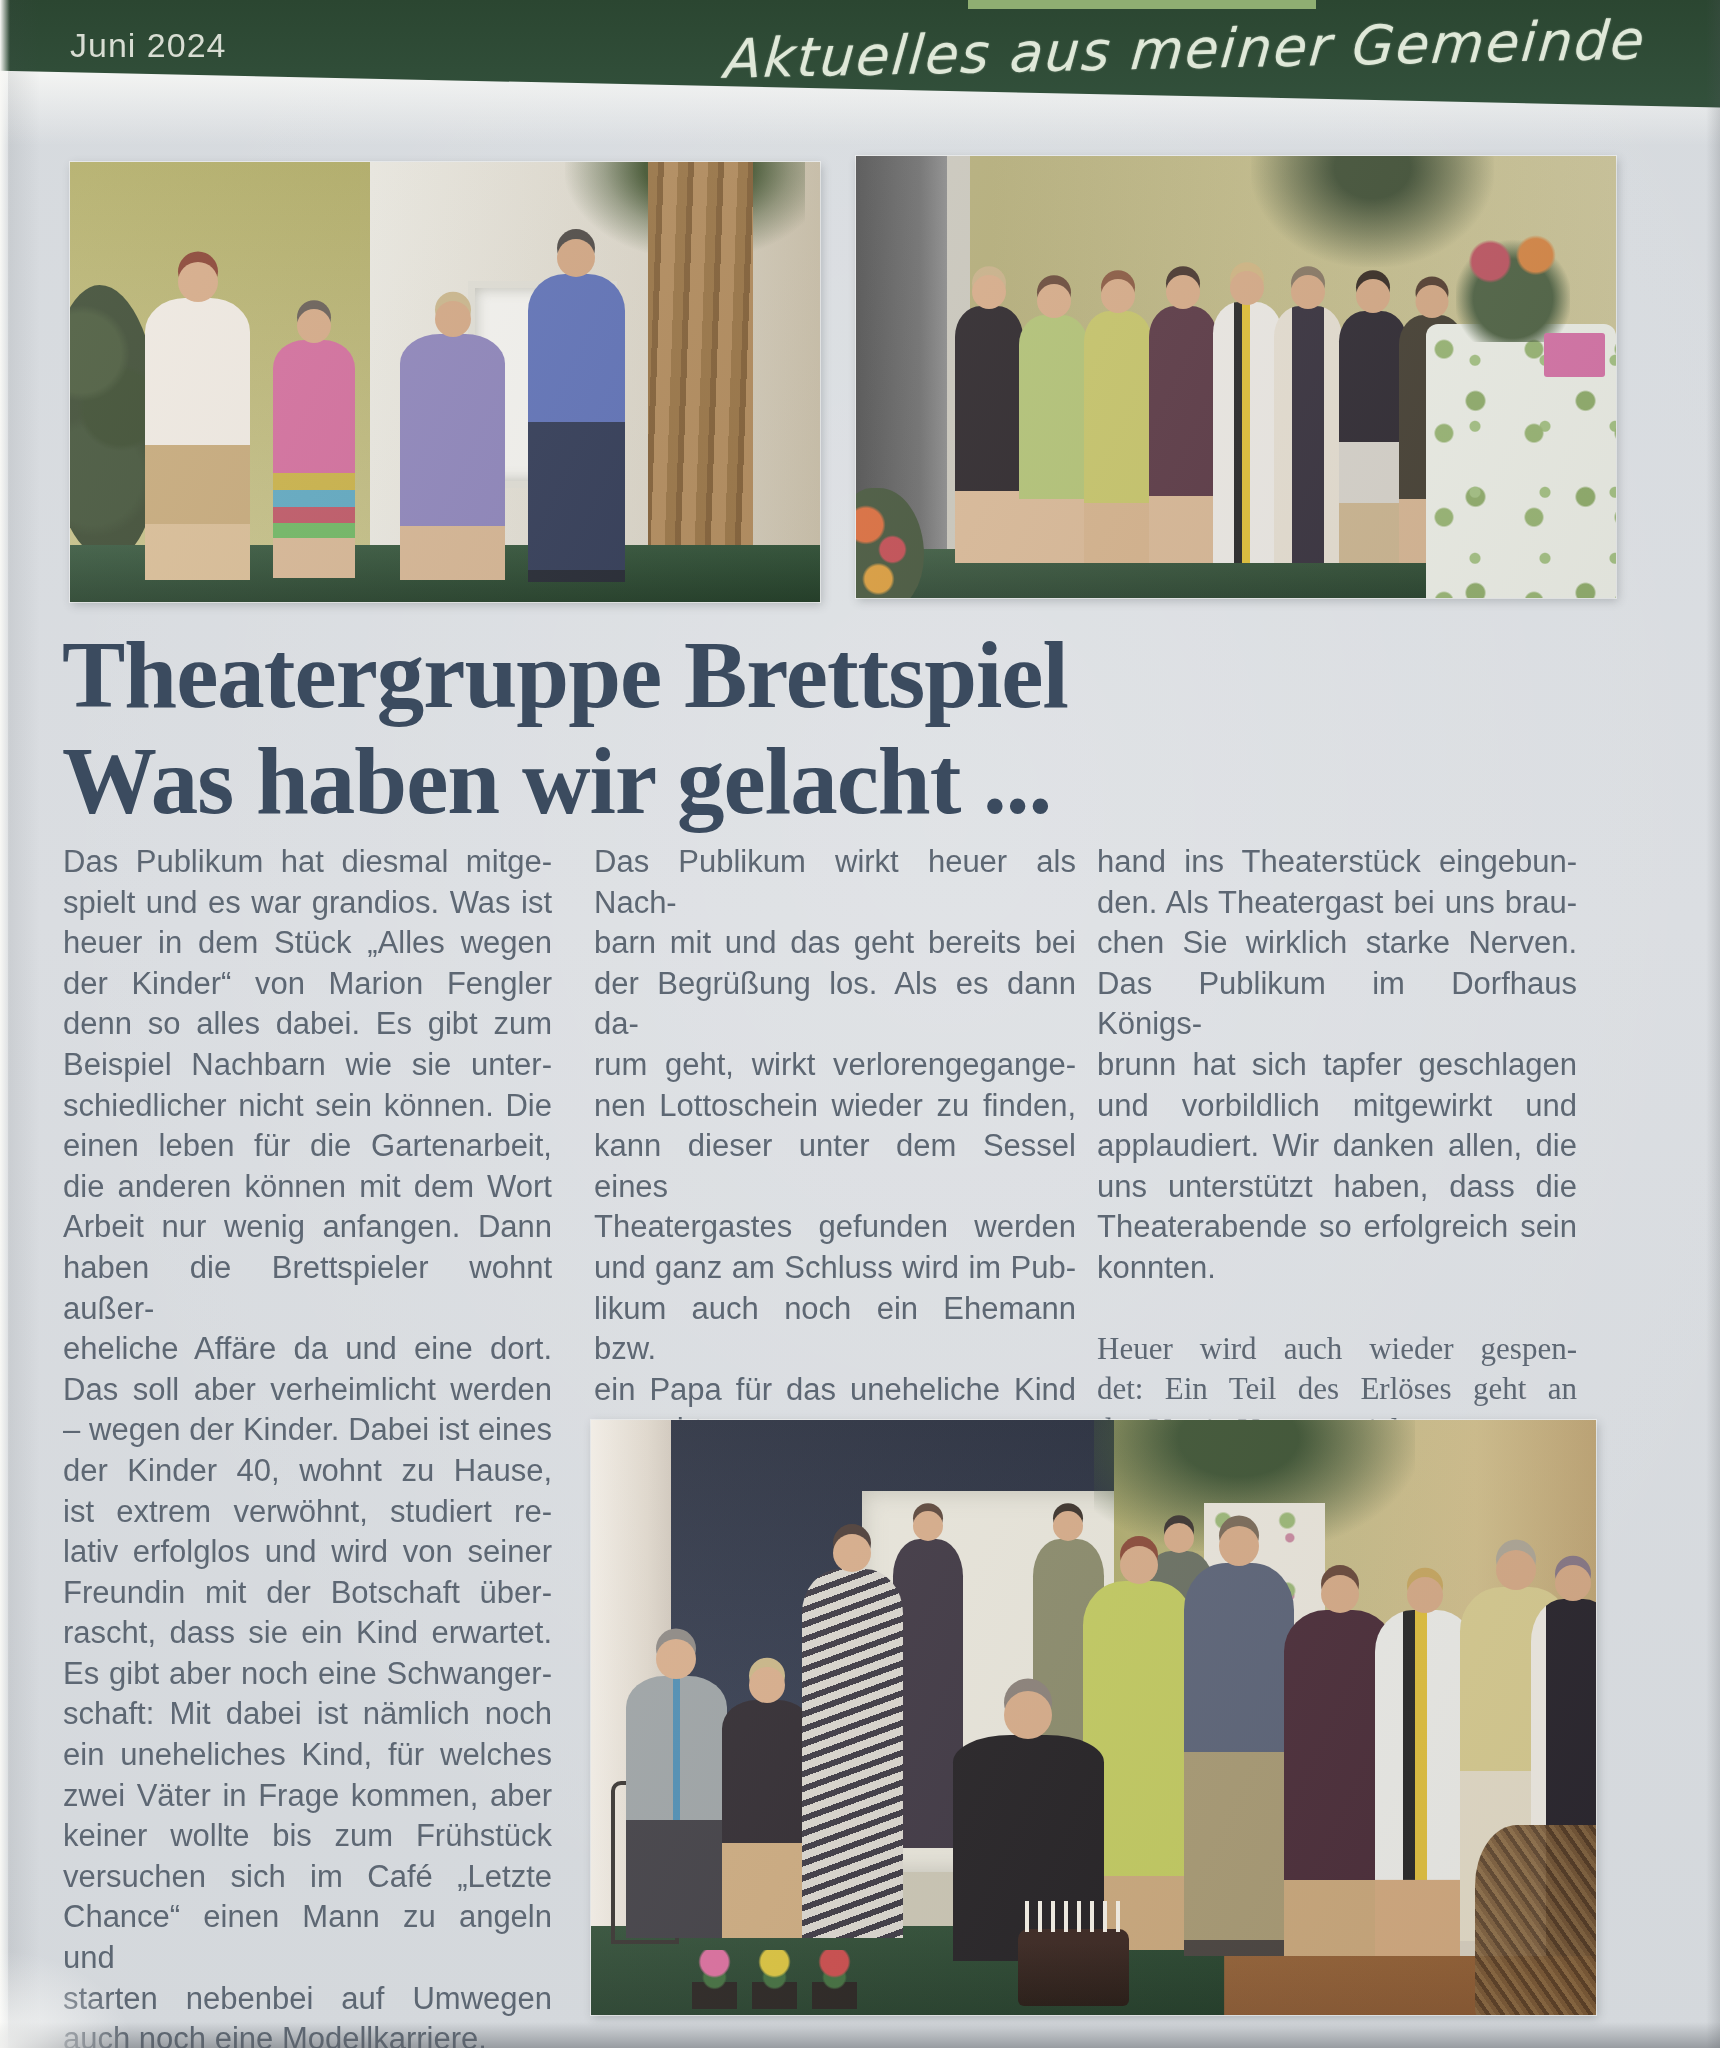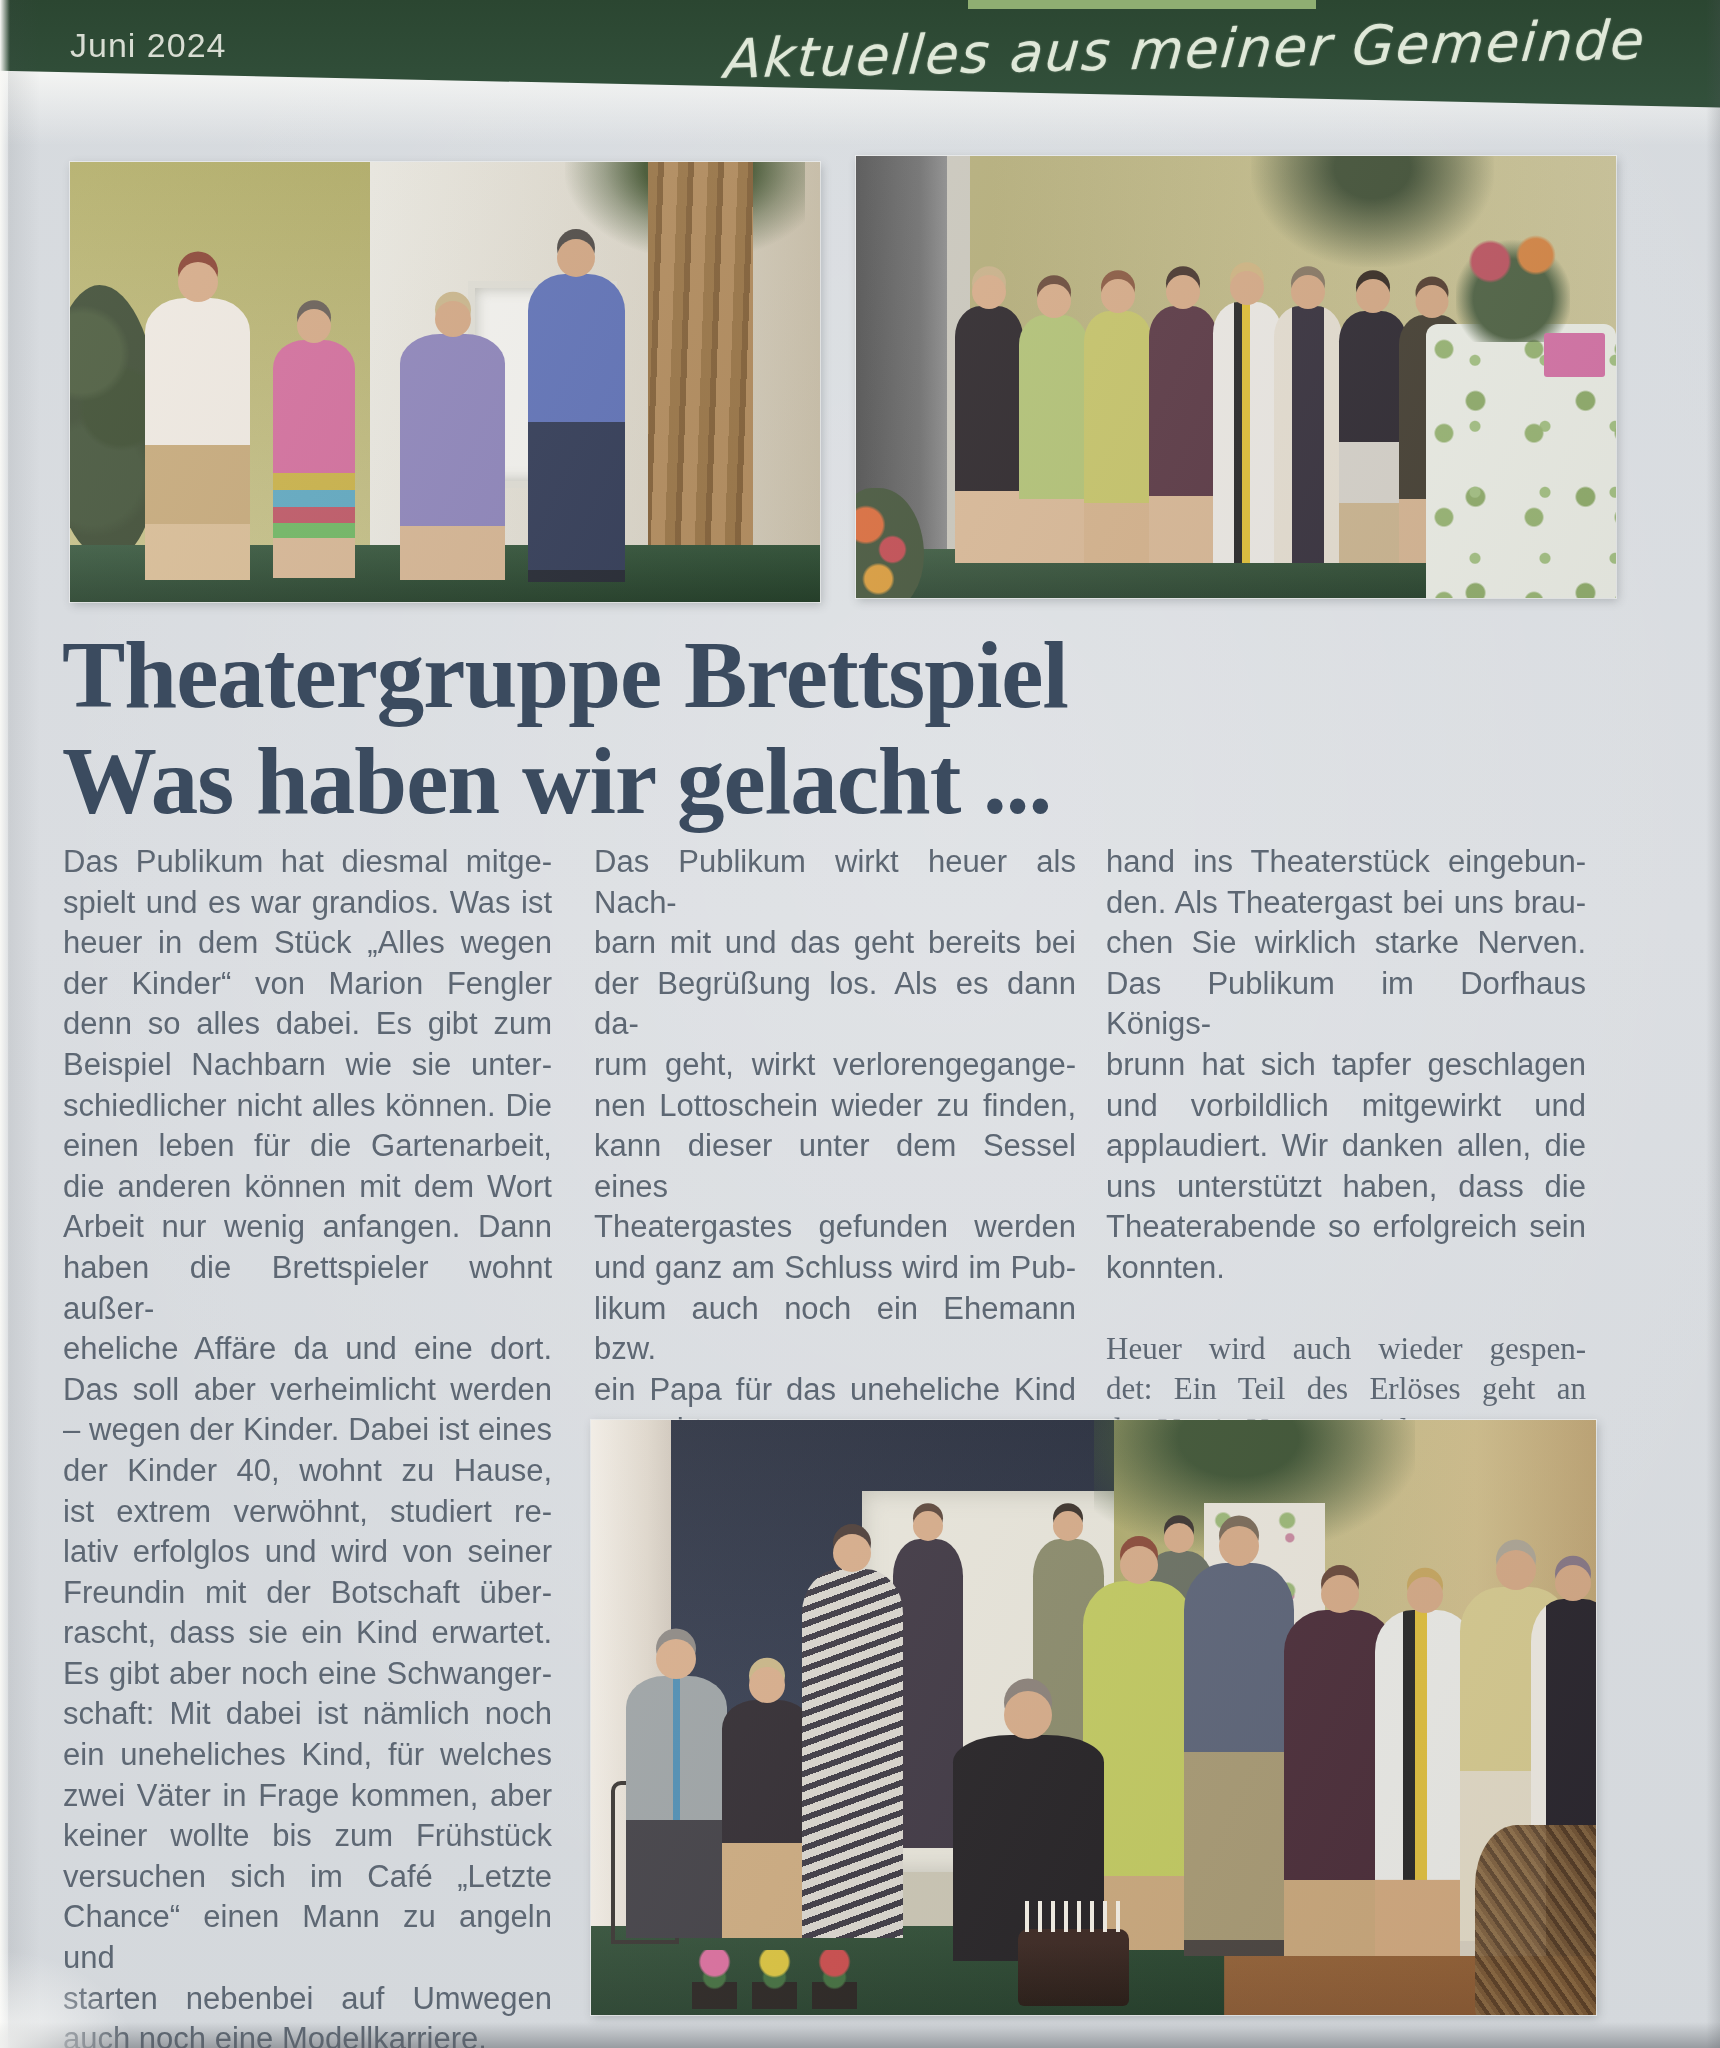--- a/index.html
+++ b/index.html
@@ -27,21 +27,21 @@
   }
   
   .headline{position:absolute;left:62px;top:622px;z-index:2;
     font-family:"Liberation Serif", serif;font-weight:700;
     font-size:95px;line-height:106px;letter-spacing:-1px;color:var(--headline_ink,#3b4b5f);}
   
   .col{position:absolute;top:842px;z-index:2;font-size:31px;line-height:40.6px;
     color:var(--body_ink,#5d6773);}
   .col-1{left:63px;width:489px;}
   .col-2{left:594px;width:482px;}
-  .col-3{left:1097px;width:480px;margin-left:9px;}
+  .col-3{left:1097px;width:480px;}
   .tline{text-align:justify;text-align-last:justify;white-space:normal;}
   .tline.rag{text-align-last:left;}
   
   .ph{position:absolute;overflow:hidden;z-index:2;background:#c9c4b2;
     box-shadow:0 0 0 1px rgba(250,250,248,.55), 2px 3px 9px rgba(70,75,80,.28);}
   .ph > *{position:absolute;}
   .ph::after{content:"";position:absolute;inset:0;z-index:30;pointer-events:none;
     background:linear-gradient(115deg,rgba(255,255,255,.10),rgba(0,0,0,.06));}
   .p{position:absolute;bottom:var(--b);left:var(--l);width:var(--w);height:var(--h);
     background:var(--o,#888);border-radius:38% 38% 8px 8px / 12% 12% 0 0;z-index:10;}
@@ -190,21 +190,21 @@
   </div>
 
   <div class="col col-1">
       <div>
         <div class="tline">Das Publikum hat diesmal mitge-</div>
         <div class="tline">spielt und es war grandios. Was ist</div>
         <div class="tline">heuer in dem Stück „Alles wegen</div>
         <div class="tline">der Kinder“ von Marion Fengler</div>
         <div class="tline">denn so alles dabei. Es gibt zum</div>
         <div class="tline">Beispiel Nachbarn wie sie unter-</div>
-        <div class="tline">schiedlicher nicht alles können. Die</div>
+        <div class="tline">schiedlicher nicht sein können. Die</div>
         <div class="tline">einen leben für die Gartenarbeit,</div>
         <div class="tline">die anderen können mit dem Wort</div>
         <div class="tline">Arbeit nur wenig anfangen. Dann</div>
         <div class="tline">haben die Brettspieler wohnt außer-</div>
         <div class="tline">eheliche Affäre da und eine dort.</div>
         <div class="tline">Das soll aber verheimlicht werden</div>
         <div class="tline">– wegen der Kinder. Dabei ist eines</div>
         <div class="tline">der Kinder 40, wohnt zu Hause,</div>
         <div class="tline">ist extrem verwöhnt, studiert re-</div>
         <div class="tline">lativ erfolglos und wird von seiner</div>

